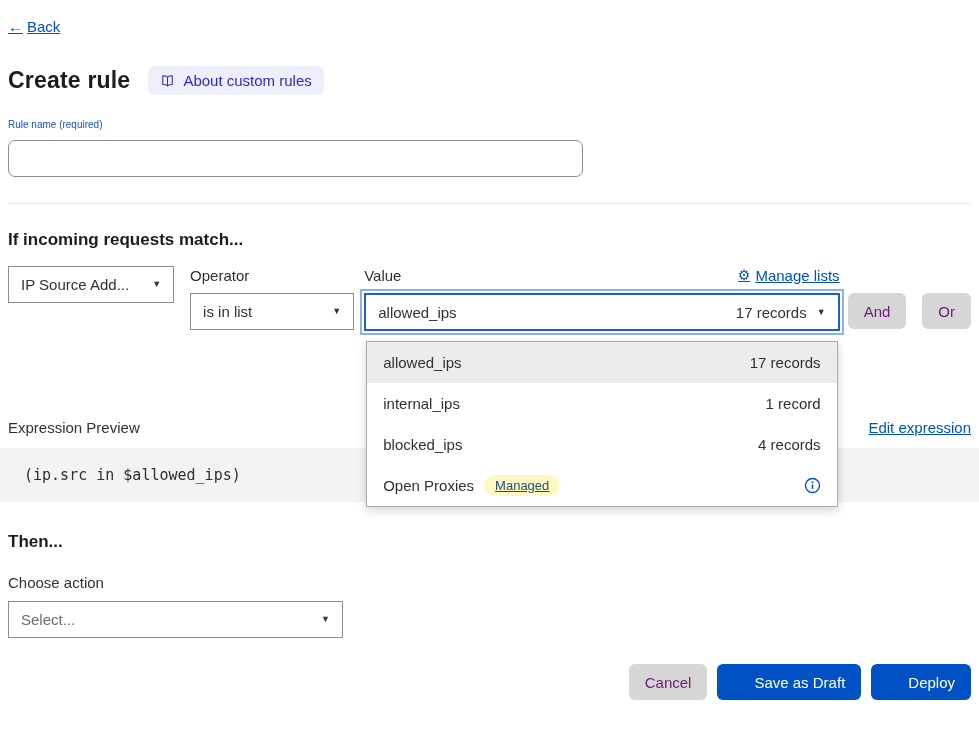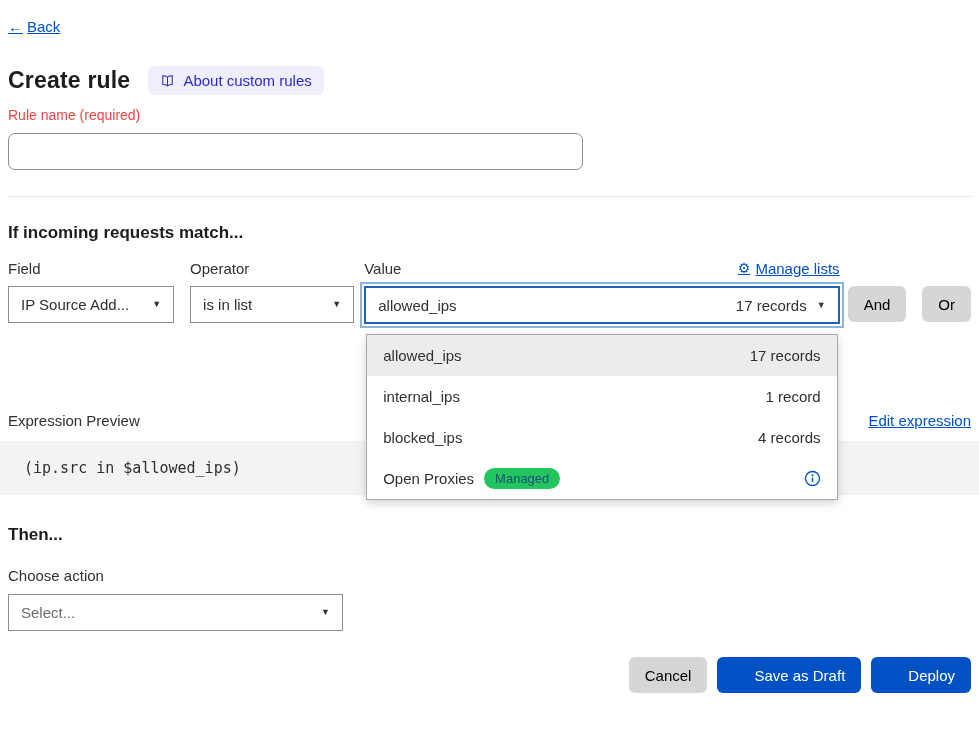--- a/index.html
+++ b/index.html
@@ -24,21 +24,21 @@
 
   .title-row { display: flex; align-items: center; gap: 18px; margin-top: 30px; }
   .page-title { font-size: 23px; font-weight: 700; color: #1d1d1d; letter-spacing: .2px; }
   .about-badge {
     display: inline-flex; align-items: center; gap: 8px;
     background: #efeefb; color: #2b2bcc;
     padding: 6px 12px; border-radius: 6px; font-size: 15px; cursor: pointer;
   }
   .about-badge svg { display: block; }
 
-  .field-label { font-size: 14px; color: #ef4444; margin-top: 12px; }
+  .field-label { font-size: 10px; color: #1d4ed8; margin-top: 24px; }
   .rule-input {
     margin-top: 10px; width: 575px; height: 37px;
     border: 1px solid #8d8d8d; border-radius: 7px;
     padding: 0 10px; font-size: 15px; font-family: inherit;
     outline: none; display: block;
   }
   .helper { margin-top: 9px; font-size: 15px; color: #525252; }
 
   .divider { border: none; border-top: 1px solid #e5e5e5; margin-top: 26px; }
 
@@ -66,38 +66,38 @@
     border: 2px solid #1f62bd;
     box-shadow: 0 0 0 2px #ffffff, 0 0 0 4px #8cb4dd;
     height: 38px;
   }
 
   .and-or { display: flex; gap: 16px; margin-left: 8px; margin-top: 27px; }
   .btn {
     border: none; border-radius: 6px; height: 36px; padding: 0 16px;
     font-size: 15px; font-family: inherit; cursor: pointer; white-space: nowrap;
   }
-  .btn-gray { background: #d6d6d6; color: #000000; }
+  .btn-gray { background: #d6d6d6; color: #701a75; }
   .btn-primary { background: #0051c3; color: #ffffff; padding-left: 37px; }
 
   .menu {
     position: absolute; top: calc(100% + 10px); left: 2px; right: 2px;
     background: #fff; border: 1px solid #a9a9a9;
     box-shadow: 0 3px 9px rgba(0,0,0,.18); z-index: 20;
   }
   .menu-item {
     height: 41px; display: flex; align-items: center; justify-content: space-between;
     padding: 0 16px; font-size: 15px; cursor: pointer; background: #fff;
   }
   .menu-item.selected { background: #ececec; }
   .menu-item .meta { color: #2f2f2f; }
   .item-left { display: inline-flex; align-items: center; }
   .managed-badge {
-    background: #22c55e; color: #1c4f78; border-radius: 11px;
-    padding: 3px 11px; font-size: 13px; margin-left: 10px;
+    background: #fef9c3; color: #1c4f78; border-radius: 11px;
+    padding: 3px 11px; font-size: 13px; margin-left: 10px; text-decoration: underline;
   }
   .info-icon { display: inline-flex; cursor: pointer; }
 
   .expr-row {
     margin-top: 88px; display: flex; justify-content: space-between;
     align-items: center; font-size: 15px;
   }
   .code-block {
     margin: 12px -8px 0 -8px; background: #f3f3f3;
     padding: 18px 24px;
@@ -138,23 +138,20 @@
   <div class="field-label">Rule name (required)</div>
   <input class="rule-input" type="text" value="" style="">
 
   <hr class="divider">
 
   <h2 class="section-heading">If incoming requests match...</h2>
 
   <div class="controls">
 
     <div class="col col-field">
-      <div class="label-row">
-          <span>Field</span>
-        </div>
       <div class="select">
         <span>IP Source Add...</span>
         <span class="caret">▼</span>
       </div>
     </div>
 
     <div class="col col-operator">
       <div class="label-row">
           <span>Operator</span>
         </div>

